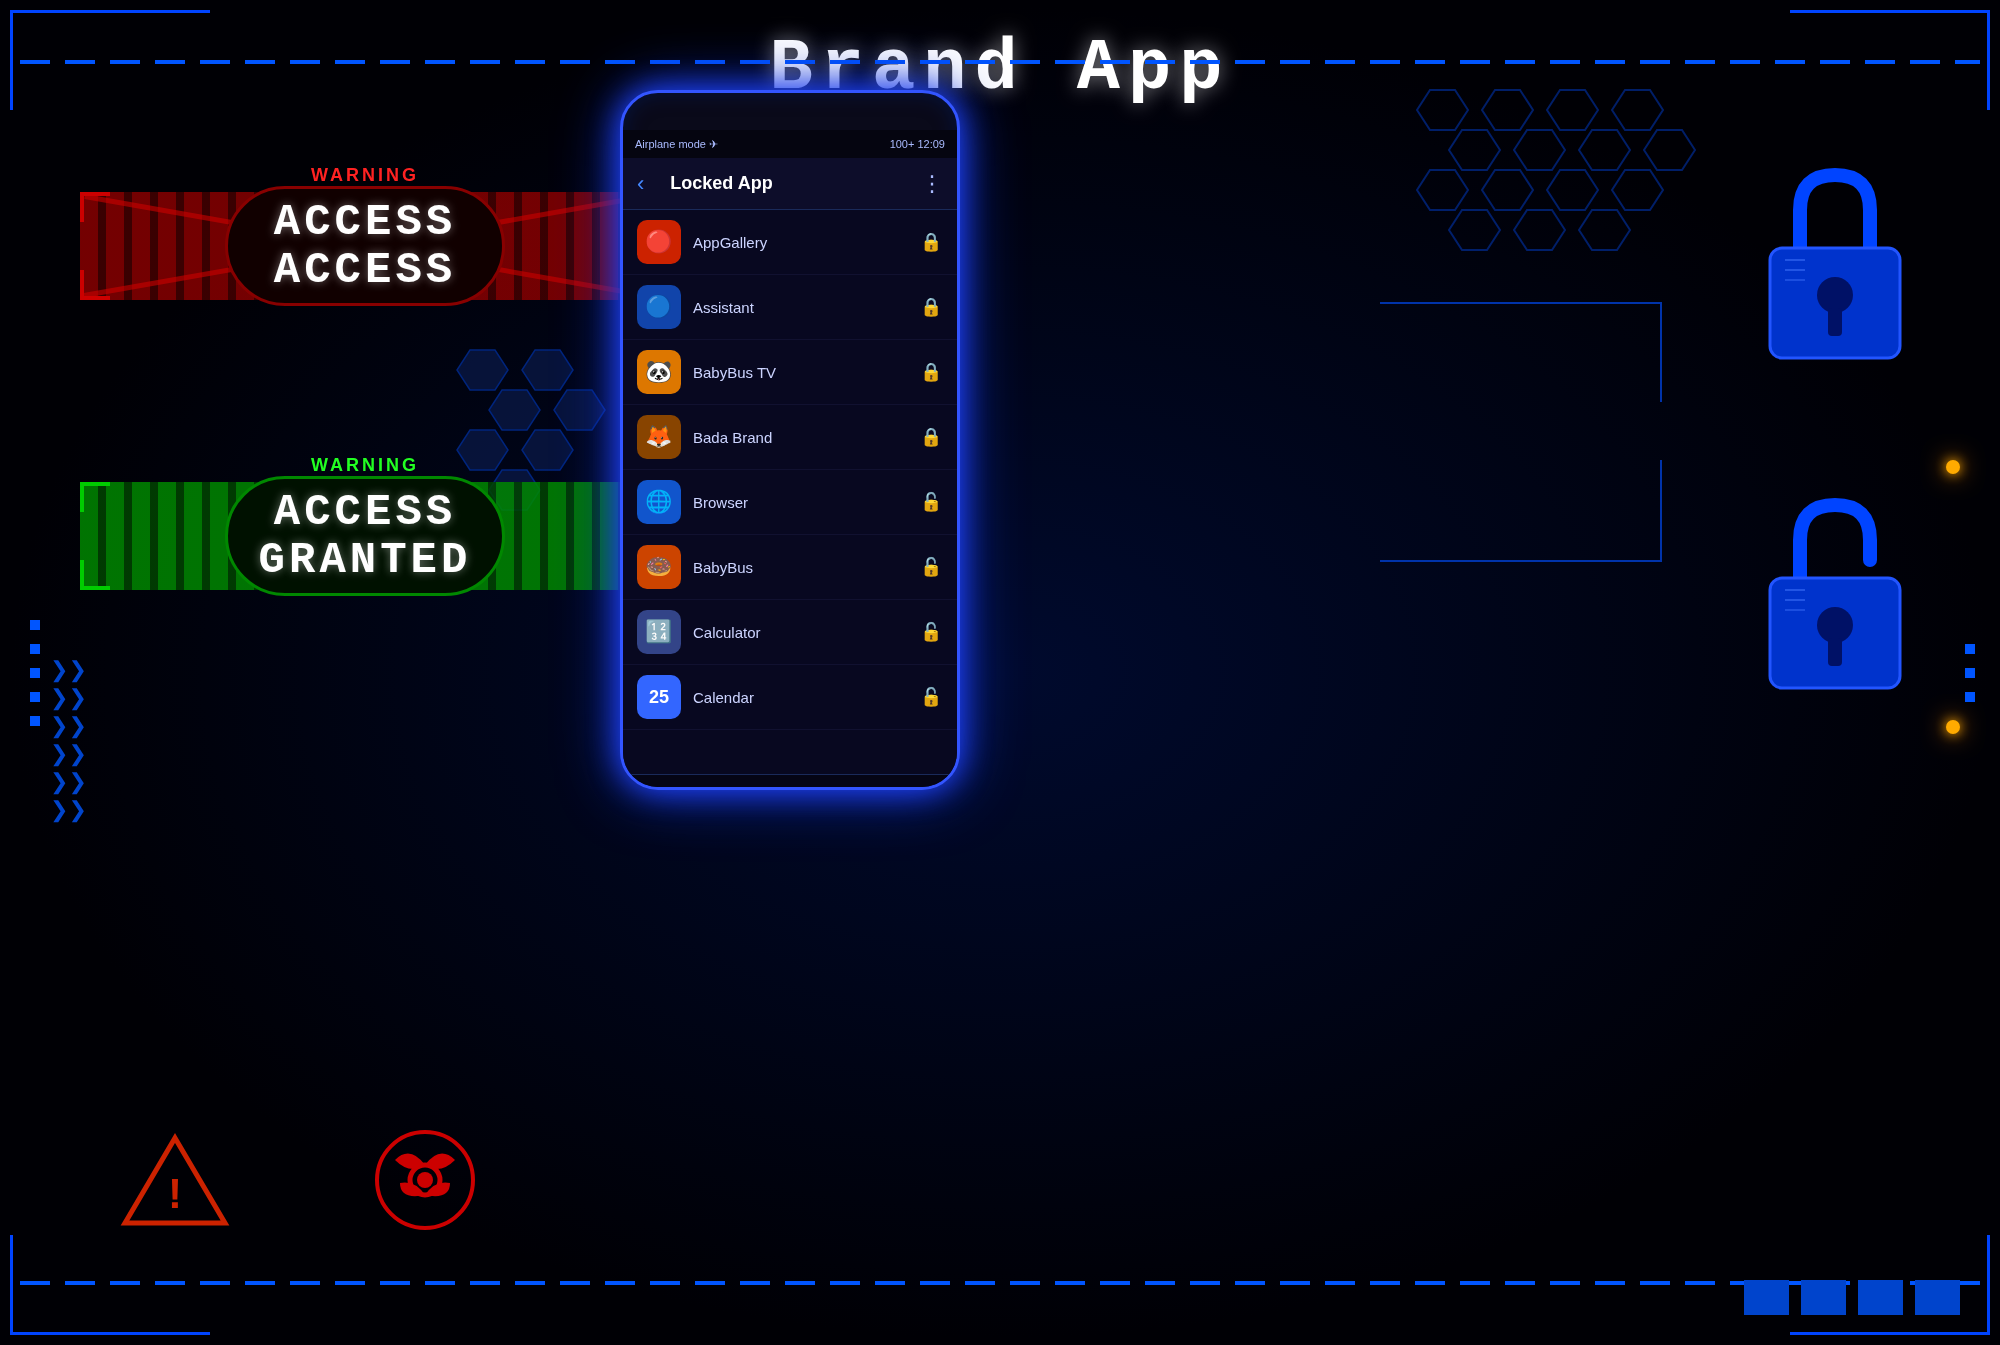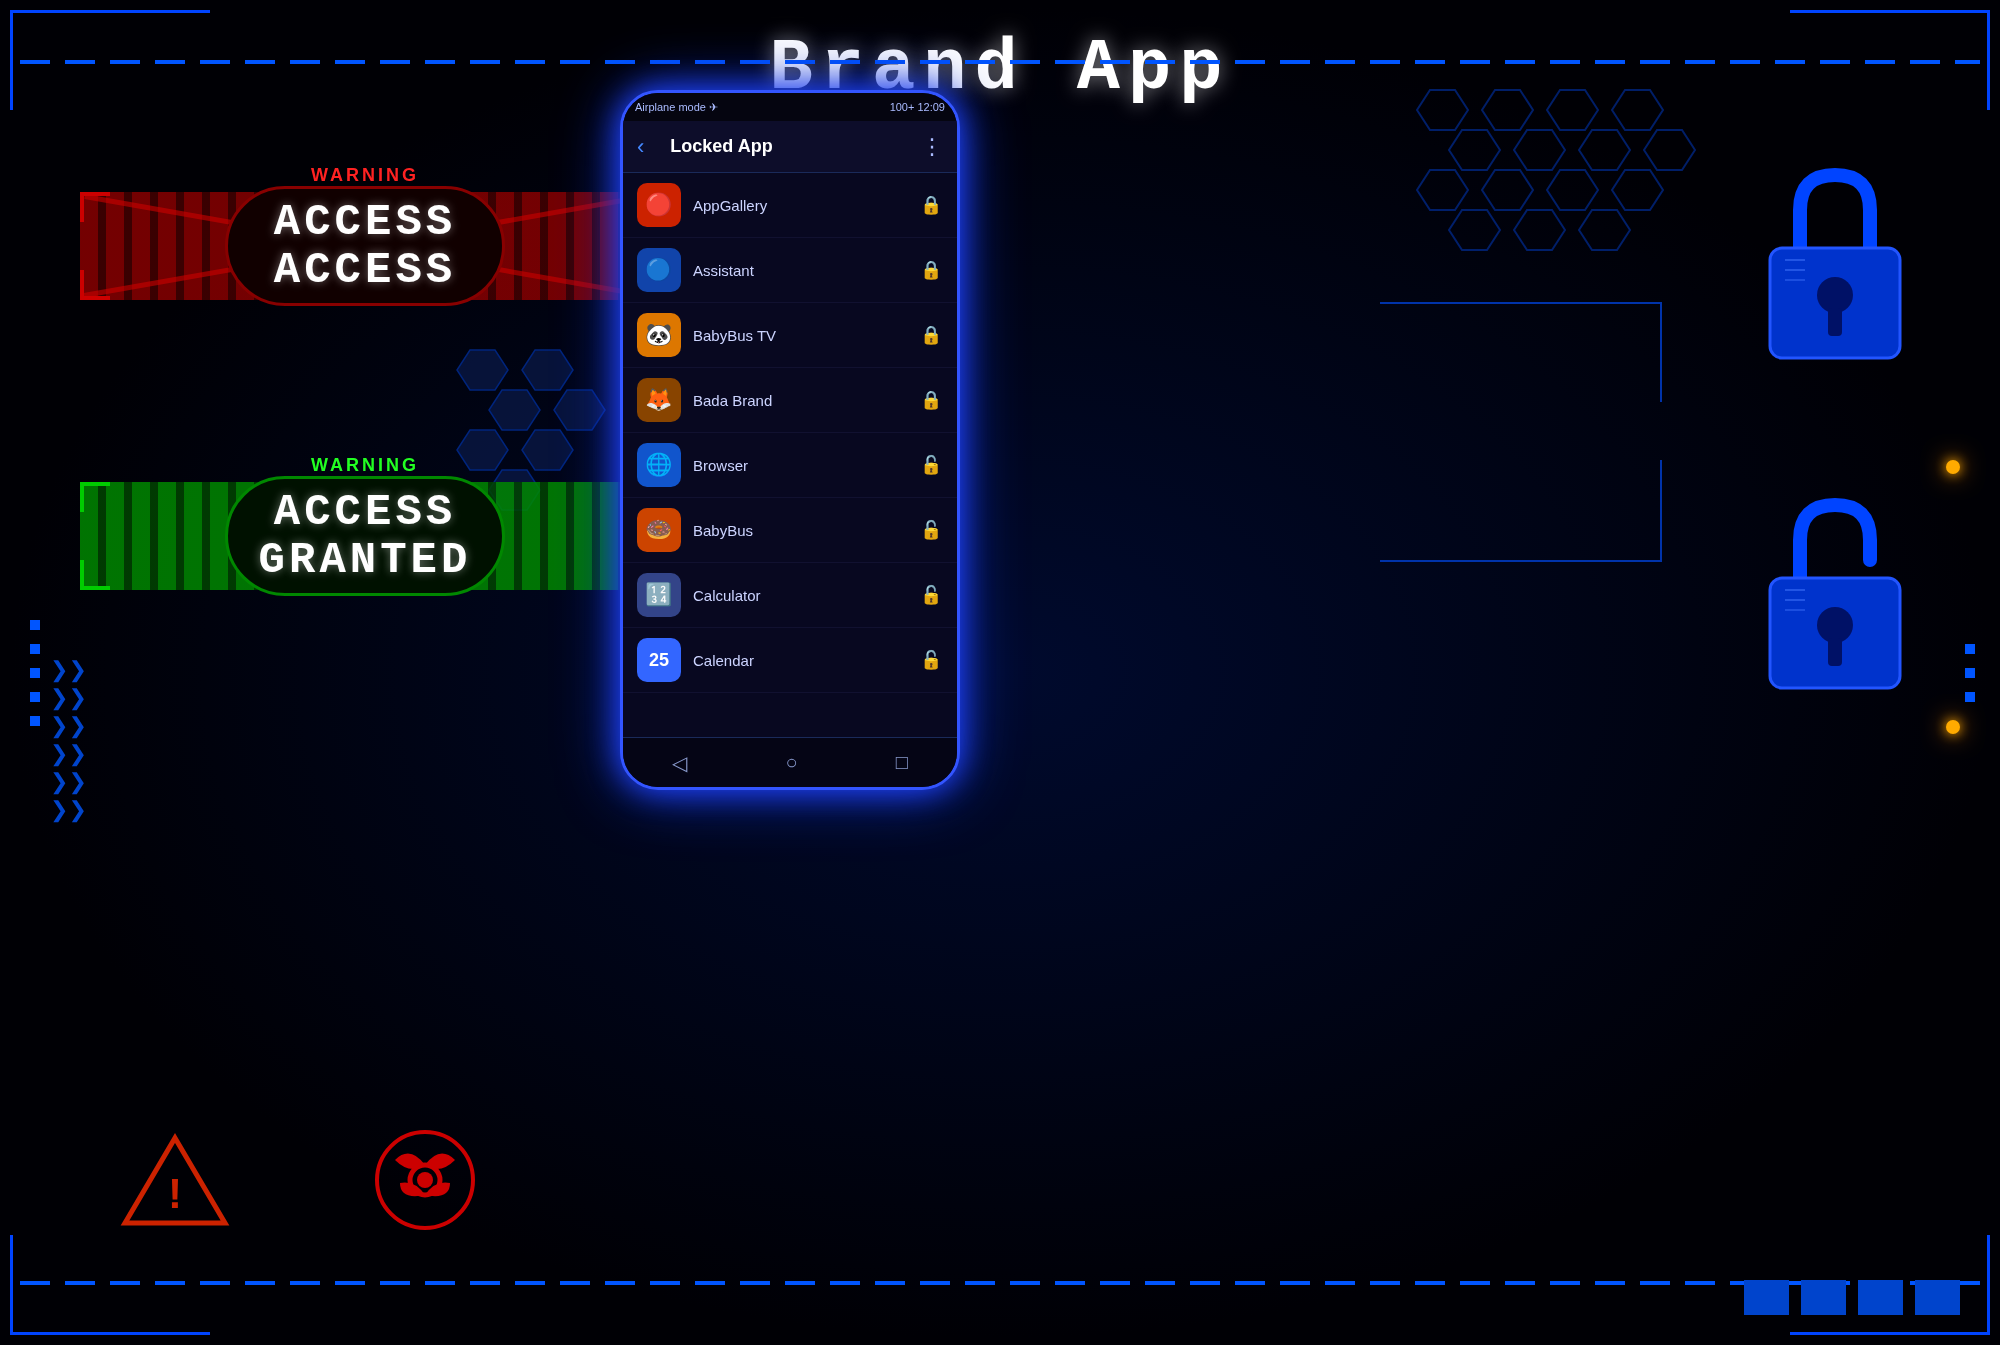--- a/index.html
+++ b/index.html
@@ -205,20 +205,21 @@
 
     .phone-status-bar {
       background: #050510;
       height: 28px;
       display: flex;
       align-items: center;
       justify-content: space-between;
       padding: 0 12px;
       font-size: 11px;
       color: #aabbff;
+      margin-top: 37px;
     }
 
     .phone-screen {
       background: #080820;
       height: calc(100% - 28px - 50px);
       overflow: hidden;
     }
 
     .app-header {
       background: #0d0d2a;

